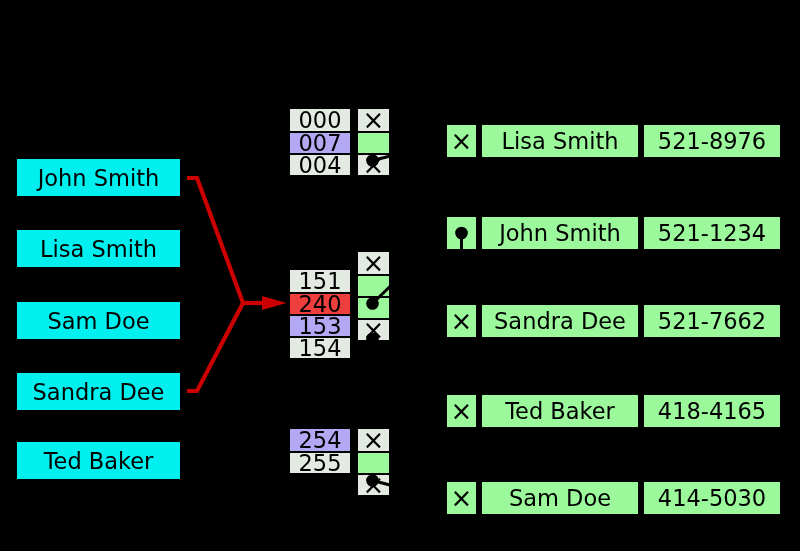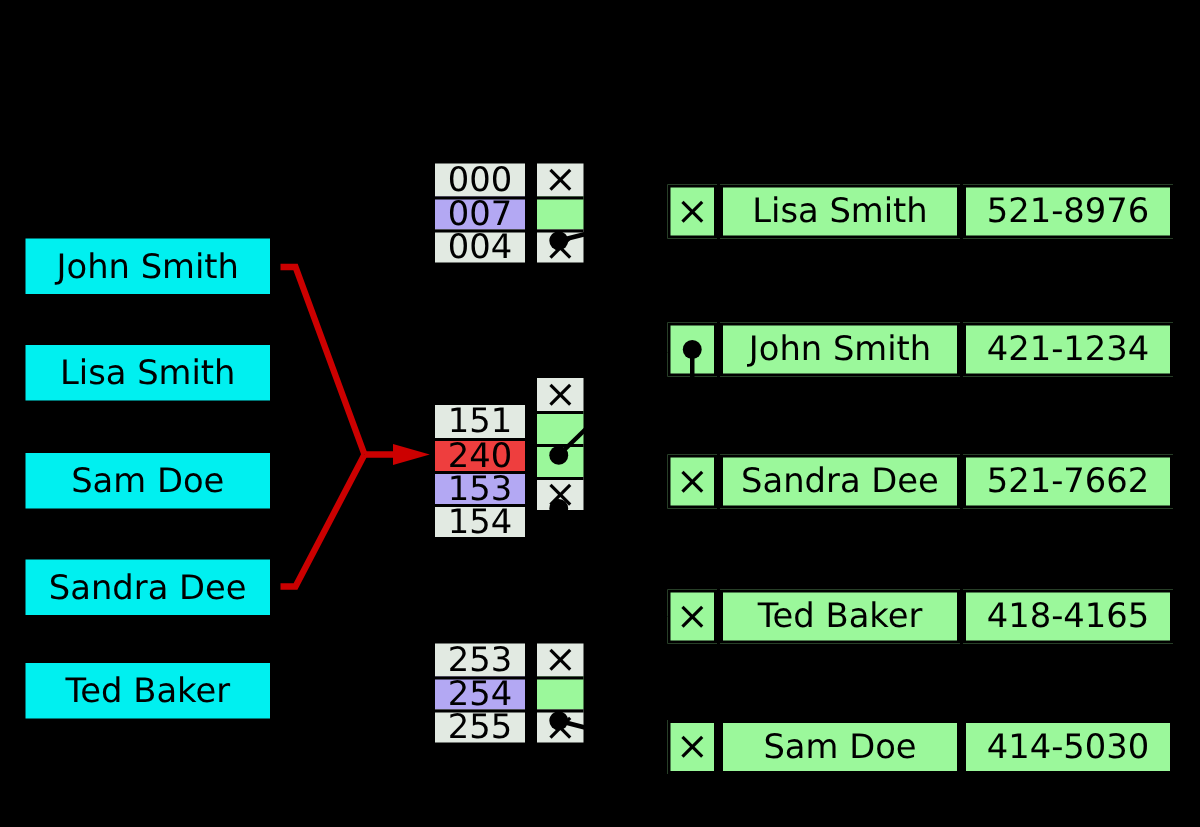--- a/index.html
+++ b/index.html
@@ -114,21 +114,20 @@
       <span class="x-glyph">×</span>
     </div>
   <div class="cell fill-pointer"></div>
   <div class="cell fill-pointer"></div>
   <div class="cell fill-empty">
       <span class="x-glyph">×</span>
     </div>
 </div>
 
 <div class="bucket-col idx-col" style="top:427px">
-  <div class="cell fill-empty">253</div>
   <div class="cell fill-occupied">254</div>
   <div class="cell fill-empty">255</div>
 </div>
 <div class="bucket-col ptr-col" style="top:427px">
   <div class="cell fill-empty">
       <span class="x-glyph">×</span>
     </div>
   <div class="cell fill-pointer"></div>
   <div class="cell fill-empty">
       <span class="x-glyph">×</span>
@@ -138,21 +137,21 @@
 <div class="entry" style="top:123px">
   <div class="ecell next">
       <span class="x-glyph">×</span>
     </div>
   <div class="ecell name">Lisa Smith</div>
   <div class="ecell phone">521-8976</div>
 </div>
 <div class="entry" style="top:215px">
   <div class="ecell next"></div>
   <div class="ecell name">John Smith</div>
-  <div class="ecell phone">421-1234</div>
+  <div class="ecell phone">521-1234</div>
 </div>
 <div class="entry" style="top:303px">
   <div class="ecell next">
       <span class="x-glyph">×</span>
     </div>
   <div class="ecell name">Sandra Dee</div>
   <div class="ecell phone">521-7662</div>
 </div>
 <div class="entry" style="top:393px">
   <div class="ecell next">

